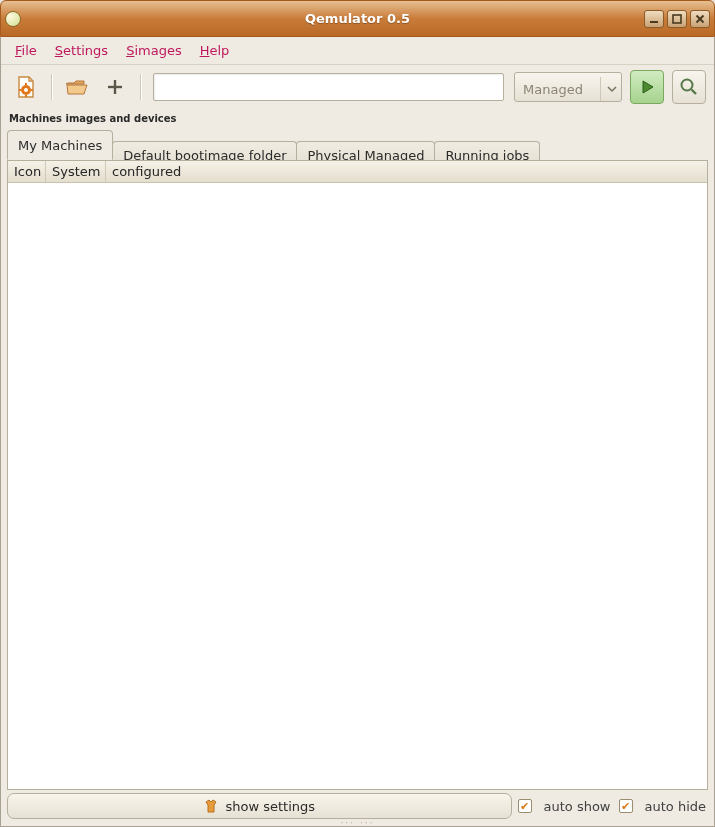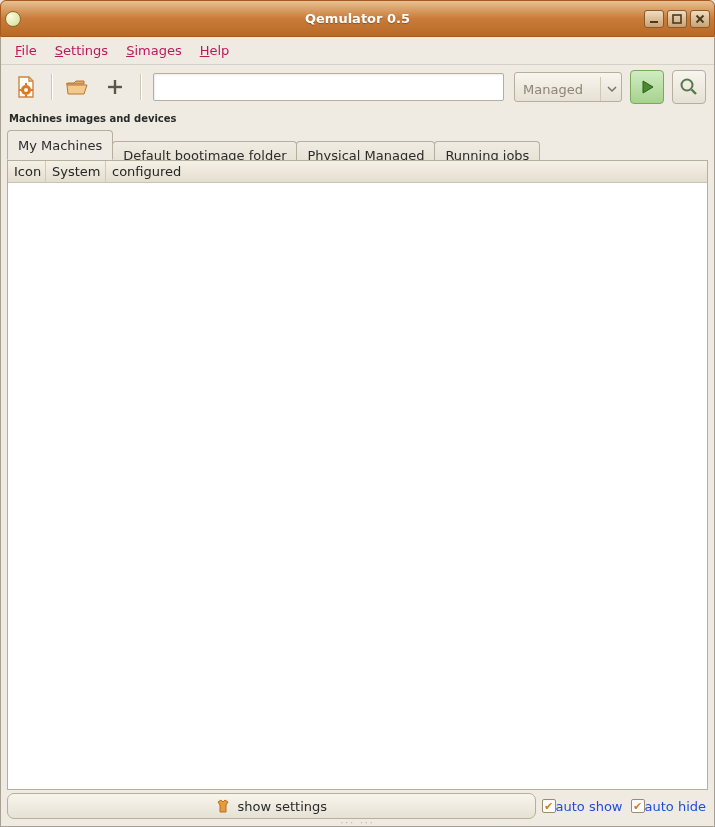--- a/index.html
+++ b/index.html
@@ -222,22 +222,22 @@
   .show-settings {
     flex: 1;
     border: 1px solid #b6af9e;
     border-radius: 7px;
     background: linear-gradient(to bottom, #f8f5ec, #e6e1d4);
     display:flex;align-items:center;justify-content:center;
     gap: 6px;
     color: #2a2a2a;
   }
   .chklabel {
-    display:flex;align-items:center;gap:0;
-    color:#1d4ed8;
+    display:flex;align-items:center;gap:12px;
+    color:#404040;
     padding: 0 2px;
   }
   .chk {
     width: 14px; height: 14px;
     border: 1px solid #9a8c6e;
     background: #fff;
     display:flex;align-items:center;justify-content:center;
     border-radius: 2px;
   }
   .chk.checked::after{

